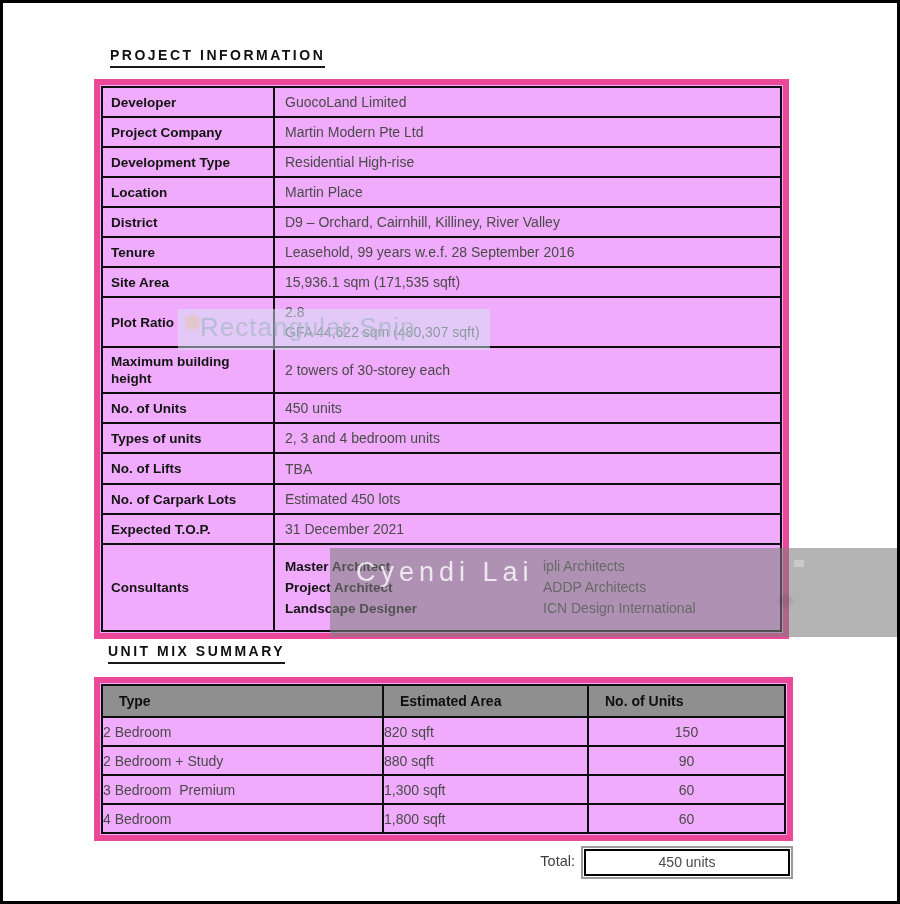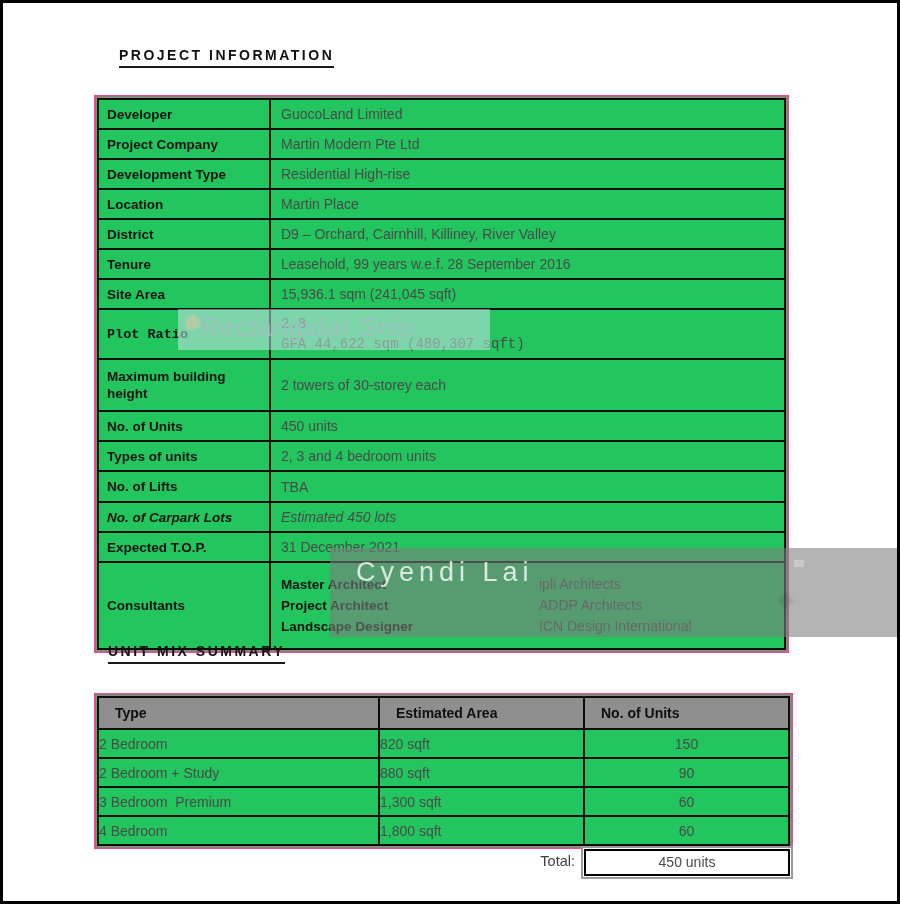--- a/index.html
+++ b/index.html
@@ -5,48 +5,47 @@
   html,body { margin:0; padding:0; background:#ffffff; }
   .page {
     position:relative; width:900px; height:904px; box-sizing:border-box;
     background:#fff; border:3px solid #000; overflow:hidden;
     font-family:"Liberation Sans", sans-serif;
   }
   .doc-title {
     position:absolute; font-weight:bold; font-size:14px; letter-spacing:2.5px;
     color:#111; border-bottom:2px solid #1a1a1a; padding-bottom:3px; white-space:nowrap;
   }
-  #title1 { left:116px; top:44px; }
+  #title1 { left:107px; top:44px; }
   #title2 { left:105px; top:640px; }
 
   .tblwrap {
-    position:absolute; border:2px solid #ec4899; background:#22c55e; padding:1px;
+    position:absolute; border:6px solid #ec4899; background:#f0abfc; padding:1px;
     box-sizing:border-box;
-    margin-top:16px;
   }
   #info-wrap { left:91px; top:76px; width:695px; }
   #unit-wrap { left:91px; top:674px; width:699px; }
 
   table { border-collapse:collapse; width:100%; table-layout:fixed; }
   #info-table td { border:2px solid #0d0d0d; vertical-align:middle; overflow:hidden; }
   #info-table .lbl {
     font-weight:bold; font-size:13.5px; color:#141414; padding:4px 6px 4px 8px;
     line-height:17px;
   }
   #info-table col.c-lbl { width:172px; }
   #info-table .val { font-size:14px; color:#4a4a4a; padding:4px 6px 4px 10px; line-height:20px; }
   
   #info-table tr:nth-child(-n+7) { height:26px; }
   #info-table tr:nth-child(4), #info-table tr:nth-child(6) { height:27px; }
-  #info-table tr:nth-child(8) { height:47px;font-family:Liberation Mono, monospace; }
-  #info-table tr:nth-child(9) { height:52px; }
+  #info-table tr:nth-child(8) { height:47px; }
+  #info-table tr:nth-child(9) { height:46px; }
   #info-table tr:nth-child(10) { height:27px; }
   #info-table tr:nth-child(11) { height:28px;padding-left:47px; }
   #info-table tr:nth-child(12) { height:31px; }
-  #info-table tr:nth-child(13) { height:29px;font-style:italic; }
+  #info-table tr:nth-child(13) { height:29px; }
   #info-table tr:nth-child(14) { height:28px; }
   #info-table tr:nth-child(15) { height:87px; }
 
   .cons-block { padding:2px 0; }
   .cons-row { display:flex; line-height:21px; }
   .cons-role { width:258px; font-weight:bold; color:#141414; font-size:13.5px; }
   .cons-firm { font-size:14px; color:#4a4a4a; }
 
   #unit-table th {
     background:#8f8f8f; font-size:14px; font-weight:bold; color:#0f0f0f;
@@ -138,21 +137,21 @@
           <tr>
             <td class="lbl">District</td>
             <td class="val">D9 – Orchard, Cairnhill, Killiney, River Valley</td>
           </tr>
           <tr>
             <td class="lbl">Tenure</td>
             <td class="val">Leasehold, 99 years w.e.f. 28 September 2016</td>
           </tr>
           <tr>
             <td class="lbl">Site Area</td>
-            <td class="val">15,936.1 sqm (241,045 sqft)</td>
+            <td class="val">15,936.1 sqm (171,535 sqft)</td>
           </tr>
           <tr>
             <td class="lbl">Plot Ratio</td>
             <td class="val">
               <div>2.8</div>
               <div>GFA 44,622 sqm (480,307 sqft)</div>
             </td>
           </tr>
           <tr>
             <td class="lbl">Maximum building height</td>

